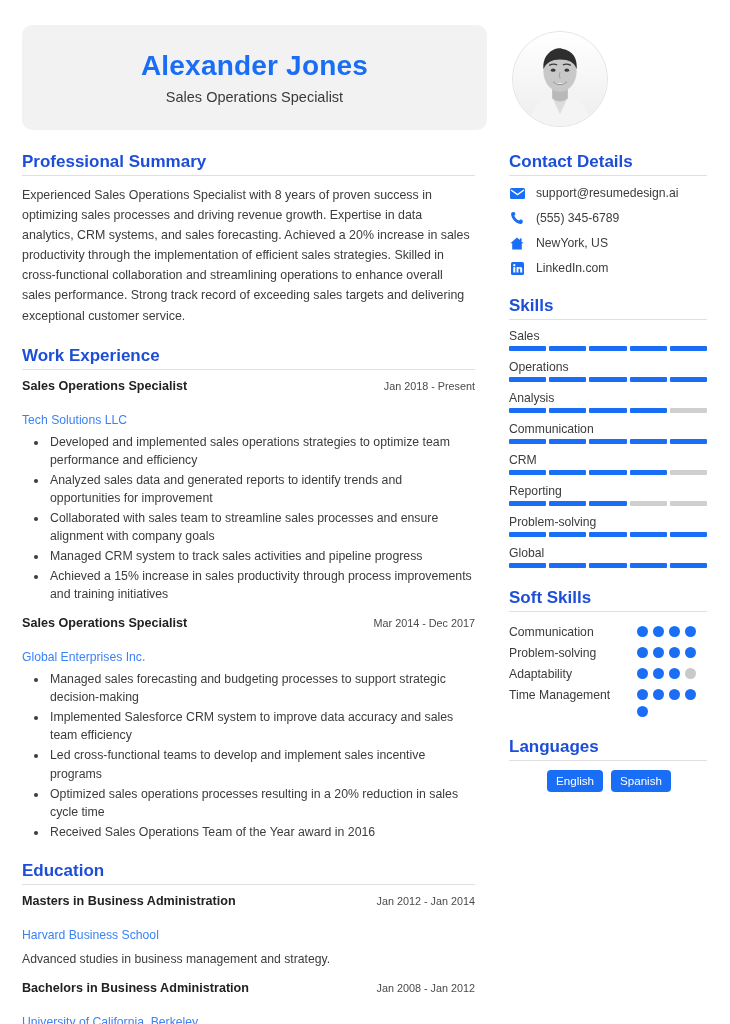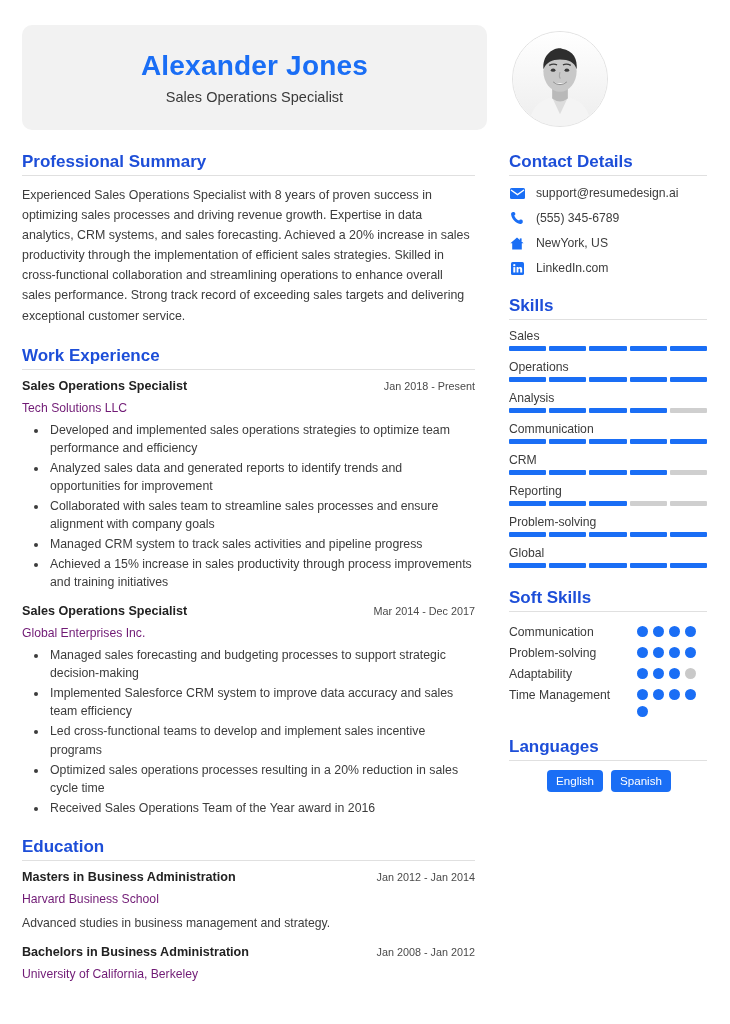--- a/index.html
+++ b/index.html
@@ -109,22 +109,22 @@
     color: #222222;
   }
   .entry-date {
     font-size: 10.8px;
     color: #4a4a4a;
     white-space: nowrap;
     padding-left: 10px;
   }
   .entry-org {
     font-size: 12.2px;
-    color: #701a75;
-    margin-top: 8px;
+    color: #3b82f6;
+    margin-top: 20px;
   }
   .entry-desc {
     font-size: 12.2px;
     color: #3c3c3c;
     margin-top: 8px;
     line-height: 1.5;
   }
   ul.bullets {
     margin: 6px 0 0 0;
     padding-left: 26px;

